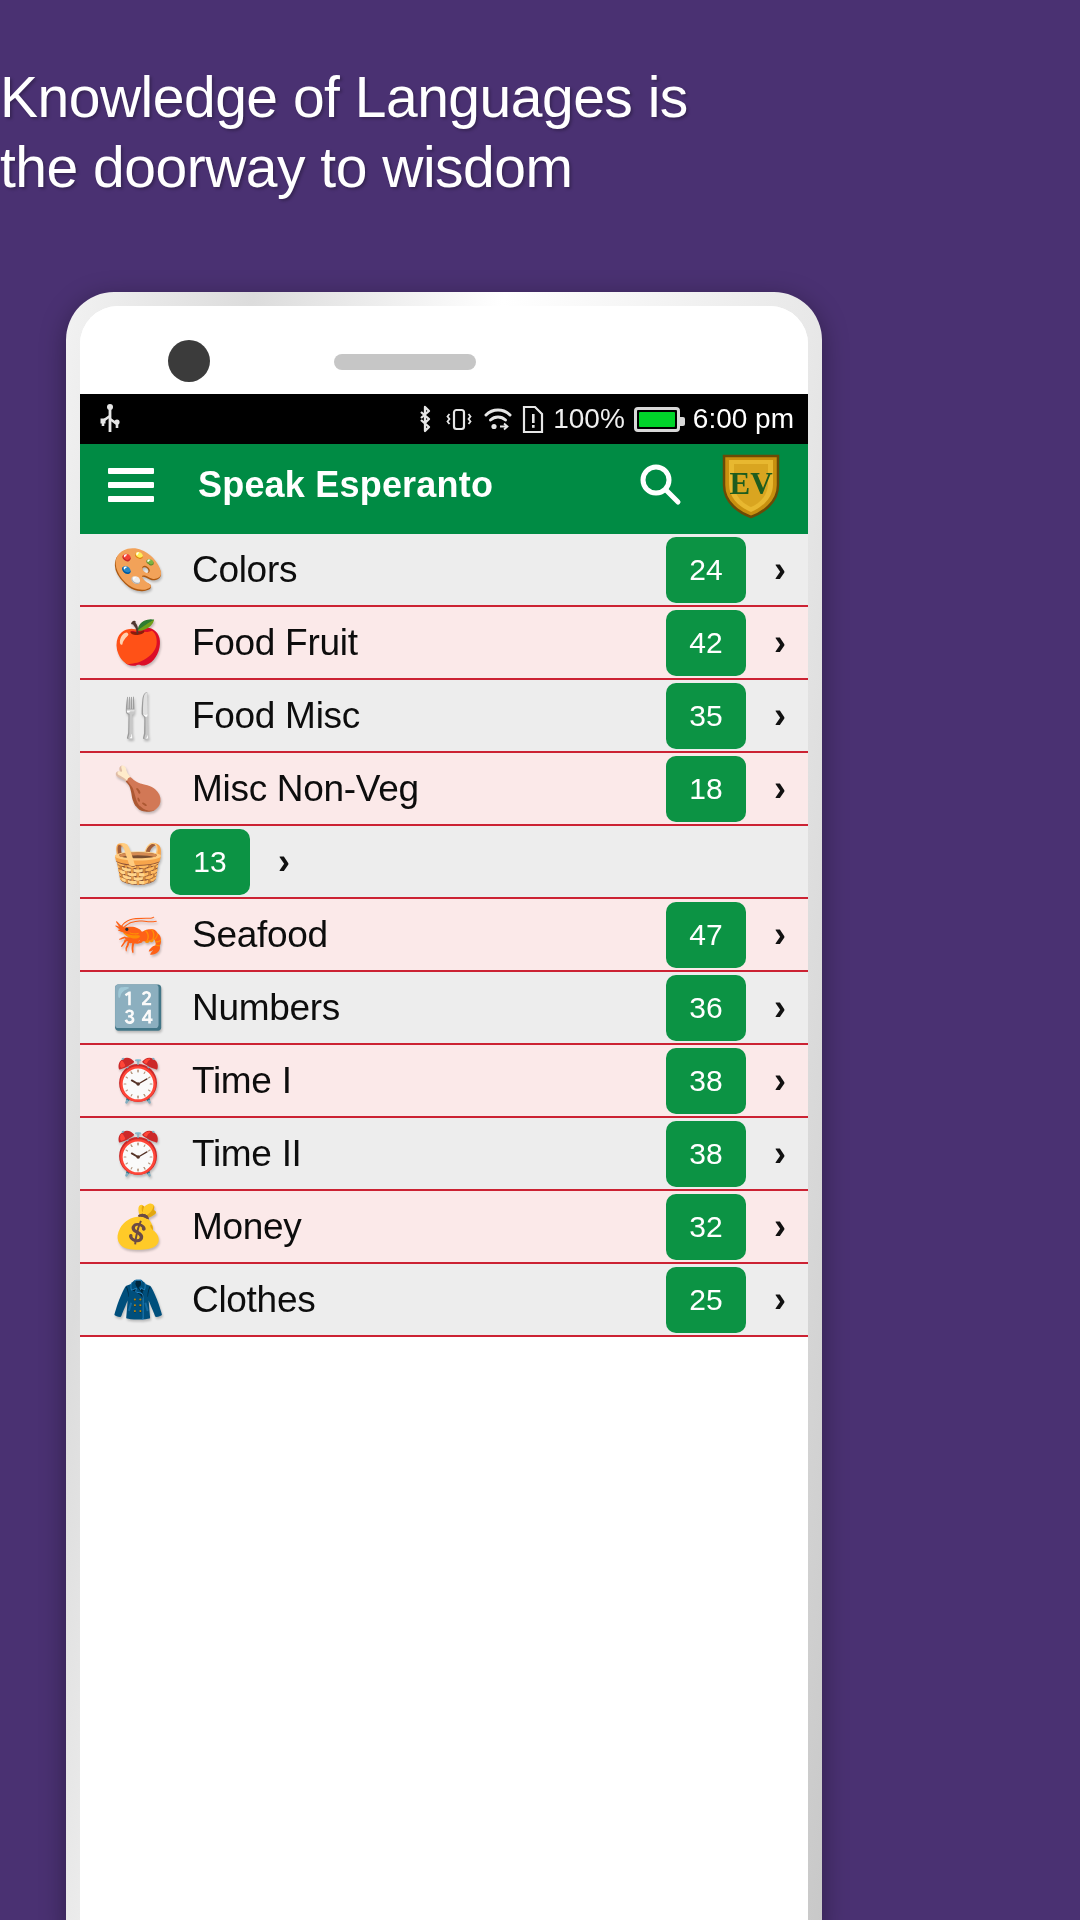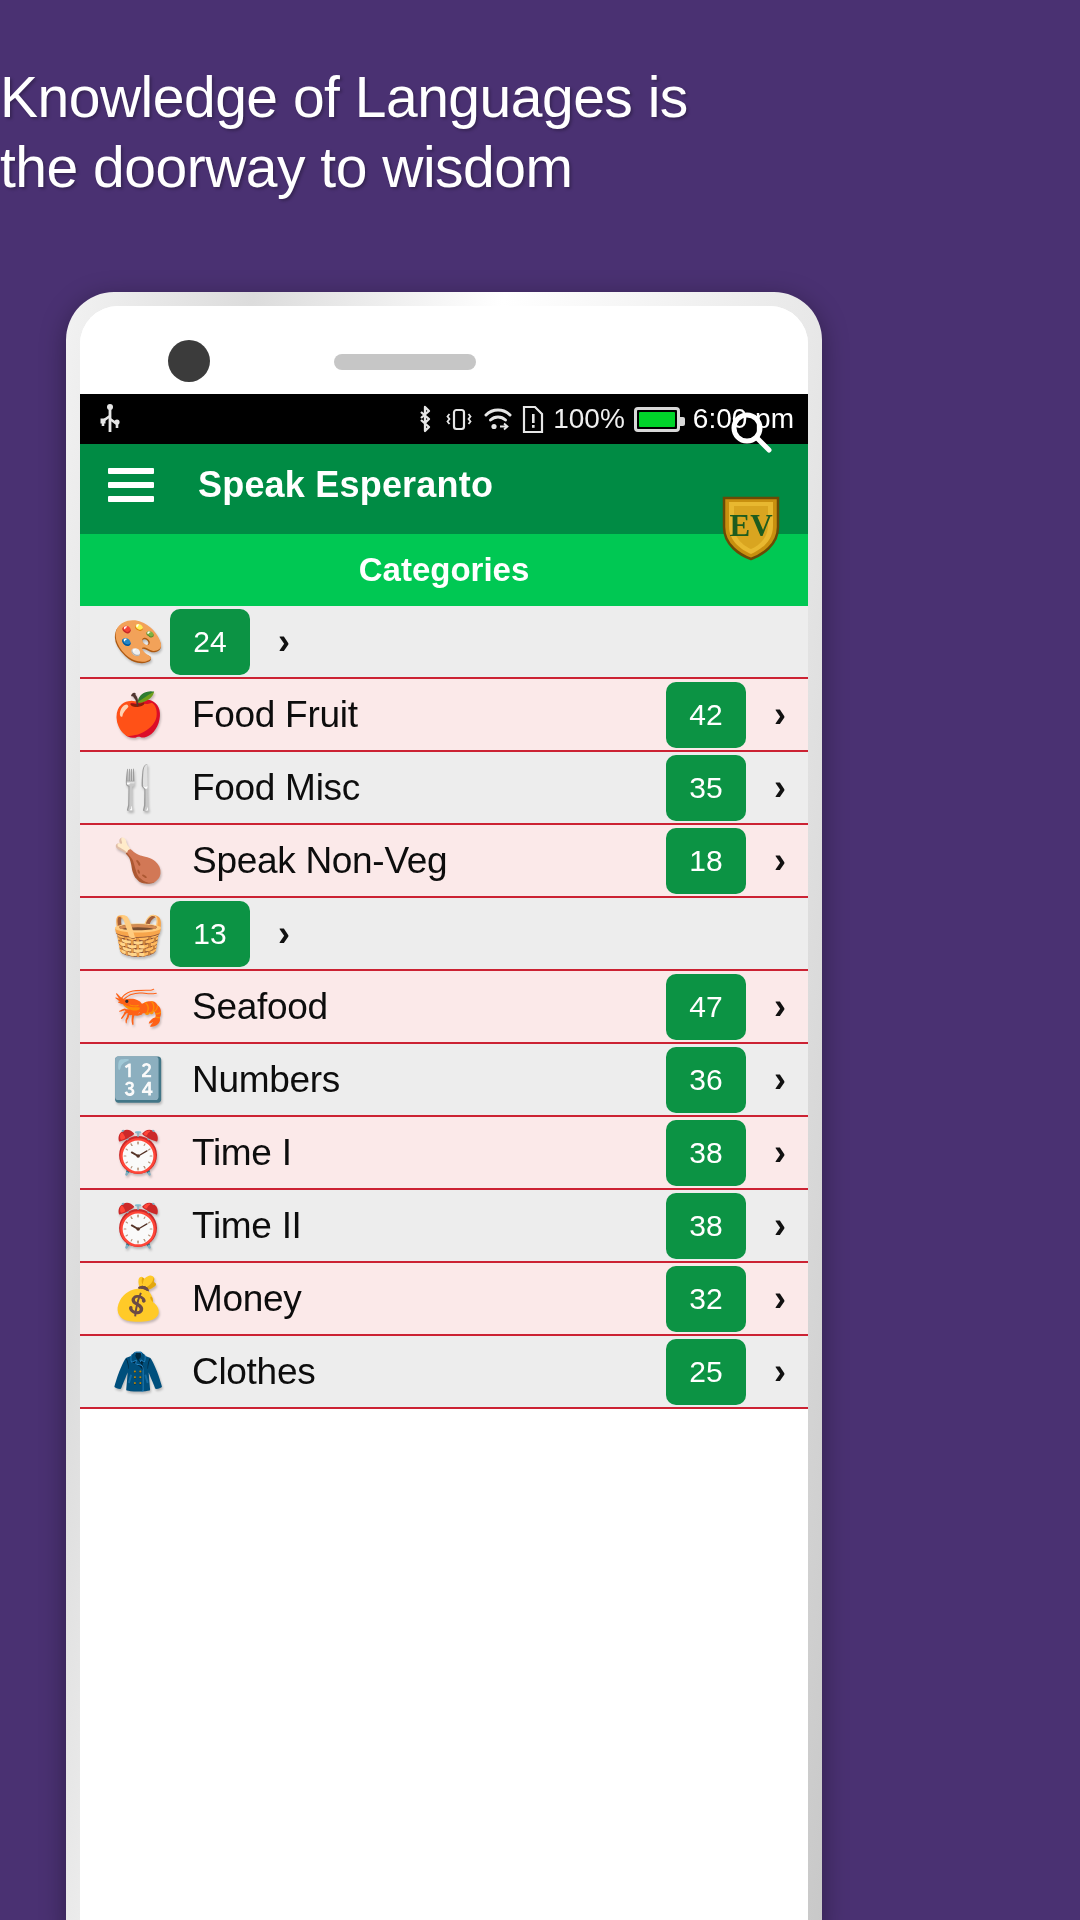--- a/index.html
+++ b/index.html
@@ -114,21 +114,21 @@
     display:block; height:6px; background:#ffffff;
     border-radius:1px; margin:8px 0;
   }
   .appbar-title {
     color:#ffffff;
     font-size:36px;
     font-weight:bold;
     margin-left:44px;
     letter-spacing:0.2px;
   }
-  .appbar-actions { margin-left:auto; display:flex; align-items:center; gap:36px;flex-direction:column; }
+  .appbar-actions { margin-left:auto; display:flex; align-items:center; gap:36px; }
   .search-ico { width:48px; height:48px; display:block; }
   .ev-logo { width:62px; height:68px; display:block; }
 
   
   .cat-bar {
     height:72px;
     background:#00C853;
     display:flex; align-items:center; justify-content:center;
   }
   .cat-bar .t {
@@ -265,45 +265,43 @@
           </svg>
           <svg class="ev-logo" viewBox="0 0 62 68">
             <path d="M4 5 L58 5 L58 34 C58 52 42 62 31 66 C20 62 4 52 4 34 Z" fill="#C8900F" stroke="#6b4a05" stroke-width="2.5"></path>
             <path d="M9 9 L53 9 L53 33 C53 49 40 57 31 61 C22 57 9 49 9 33 Z" fill="#E8B830"></path>
             <path d="M14 13 L48 13 L48 32 C48 46 38 53 31 56 C24 53 14 46 14 32 Z" fill="#D9A520"></path>
             <text x="31" y="43" font-family="Liberation Serif, serif" font-size="31" font-weight="bold" fill="#1e5c1e" text-anchor="middle">EV</text>
           </svg>
         </div>
       </div>
 
-      <div class="cat-bar">
-        <span class="t">Categories</span>
-      </div>
 
       <div class="list" id="cat-list">
           <div class="row odd">
             <div class="emoji">🎨</div>
+            <div class="label">Colors</div>
             <div class="badge">24</div>
             <div class="chev">›</div>
           </div>
           <div class="row even">
             <div class="emoji">🍎</div>
             <div class="label">Food Fruit</div>
             <div class="badge">42</div>
             <div class="chev">›</div>
           </div>
           <div class="row odd">
             <div class="emoji">🍴</div>
             <div class="label">Food Misc</div>
             <div class="badge">35</div>
             <div class="chev">›</div>
           </div>
           <div class="row even">
             <div class="emoji">🍗</div>
-            <div class="label">Speak Non-Veg</div>
+            <div class="label">Misc Non-Veg</div>
             <div class="badge">18</div>
             <div class="chev">›</div>
           </div>
           <div class="row odd">
             <div class="emoji">🧺</div>
             <div class="badge">13</div>
             <div class="chev">›</div>
           </div>
           <div class="row even">
             <div class="emoji">🦐</div>

